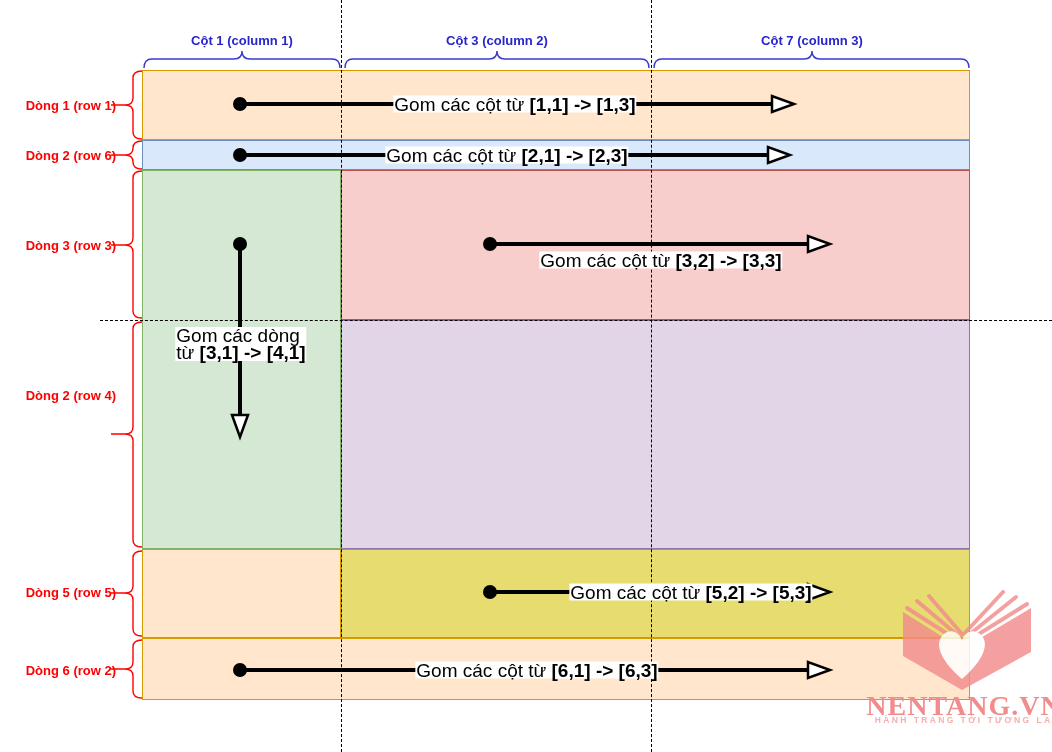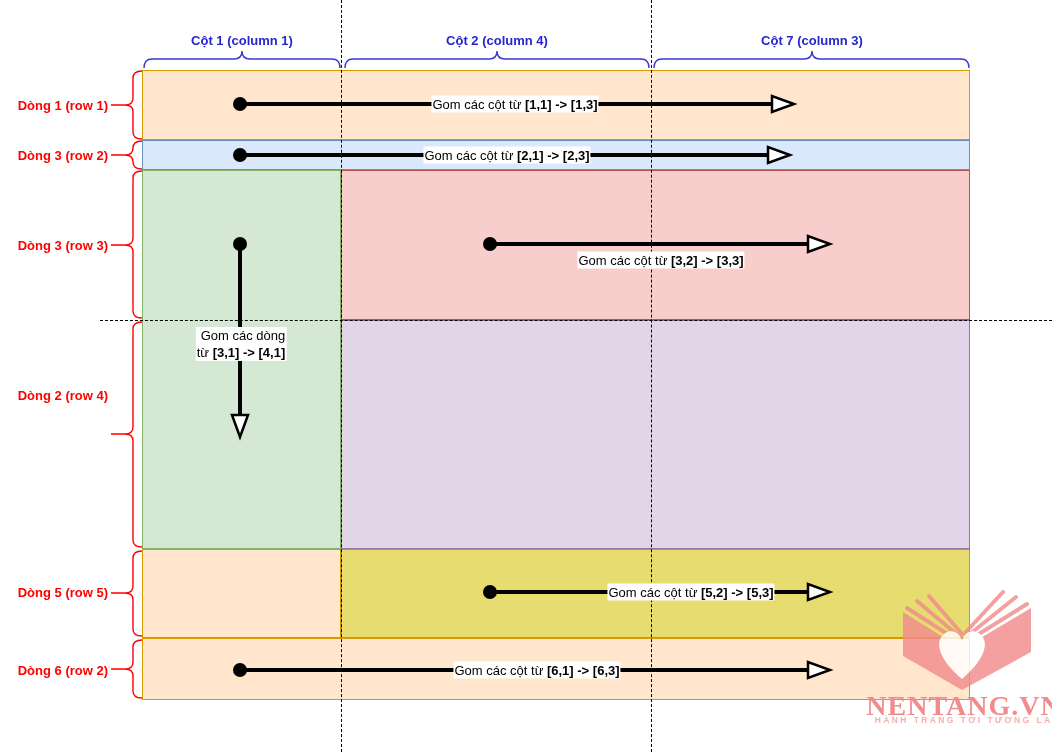--- a/index.html
+++ b/index.html
@@ -12,26 +12,26 @@
   .reg-red{left:341px;top:170px;width:629px;height:150px;background:#F8CECC;border-color:#B85450;}
   .reg-purple{left:341px;top:320px;width:629px;height:229px;background:#E1D5E7;border-color:#9673A6;}
   .reg-row5a{left:142px;top:549px;width:199px;height:89px;background:#FFE6CC;border-color:#D79B00;}
   .reg-row5b{left:341px;top:549px;width:629px;height:89px;background:#E6DC6F;border-color:#AFA226;}
   .reg-row6{left:142px;top:638px;width:828px;height:62px;background:#FFE6CC;border-color:#D79B00;}
   .vguide{position:absolute;top:0;height:752px;width:0;border-left:1px dashed #000;}
   .hguide{position:absolute;left:100px;top:320px;width:952px;height:0;border-top:1px dashed #000;}
   svg.overlay{position:absolute;left:0;top:0;pointer-events:none;}
   .clabel{position:absolute;transform:translate(-50%,-50%);color:#2626CC;font-weight:bold;
           font-size:13px;white-space:nowrap;}
-  .rlabel{position:absolute;left:4px;width:104px;text-align:right;transform:translateY(-50%);
+  .rlabel{position:absolute;left:12px;width:104px;text-align:right;transform:translateY(-50%);
           color:#FF0000;font-weight:bold;font-size:13px;white-space:nowrap;}
   .alabel{position:absolute;transform:translate(-50%,-50%);background:#fff;color:#000;
-          font-size:13px;white-space:nowrap;padding:0 1px;line-height:17px;}
+          font-size:19px;white-space:nowrap;padding:0 1px;line-height:17px;}
   .alabel b{font-weight:bold;}
-  .vlabel{text-align:right;}
+  .vlabel{text-align:left;}
   .wm-brand{position:absolute;left:964px;top:706px;transform:translate(-50%,-50%);
             font-family:"Liberation Serif",serif;font-weight:bold;font-size:28px;
             color:#F28C8C;letter-spacing:1px;white-space:nowrap;}
   .wm-tagline{position:absolute;left:966px;top:720px;transform:translate(-50%,-50%);
             font-weight:bold;font-size:8.5px;color:#F5AFAF;letter-spacing:2.4px;white-space:nowrap;}
 </style>
 </head>
 <body>
 
 <div class="canvas">
@@ -107,25 +107,25 @@
         <line x1="1003" y1="592" x2="964" y2="634"></line>
       </g>
       <path d="M962 690 L903 656 L903 612 L962 649 Z" fill="#F28C8C"></path>
       <path d="M962 690 L1031 652 L1031 608 L962 649 Z" fill="#F28C8C"></path>
       <path d="M962 679 C941 661 933 643 944 634 C951 628 960 632 962 641
                C964 632 973 628 980 634 C991 643 983 661 962 679 Z" fill="#fff"></path>
     </g>
   </svg>
 
   <div class="clabel" style="left:242px;top:40px">Cột 1 (column 1)</div>
-  <div class="clabel" style="left:497px;top:40px">Cột 2 (column 4)</div>
+  <div class="clabel" style="left:497px;top:40px">Cột 3 (column 2)</div>
   <div class="clabel" style="left:812px;top:40px">Cột 7 (column 3)</div>
 
   <div class="rlabel" style="top:105px">Dòng 1 (row 1)</div>
-  <div class="rlabel" style="top:155px">Dòng 3 (row 2)</div>
+  <div class="rlabel" style="top:155px">Dòng 2 (row 6)</div>
   <div class="rlabel" style="top:245px">Dòng 3 (row 3)</div>
   <div class="rlabel" style="top:395px">Dòng 2 (row 4)</div>
   <div class="rlabel" style="top:592px">Dòng 5 (row 5)</div>
   <div class="rlabel" style="top:670px">Dòng 6 (row 2)</div>
 
   <div class="alabel" style="left:515px;top:104px">
     <span>Gom các cột từ </span><b>[1,1] -&gt; [1,3]</b>
   </div>
   <div class="alabel" style="left:507px;top:155px">
     <span>Gom các cột từ </span><b>[2,1] -&gt; [2,3]</b>

